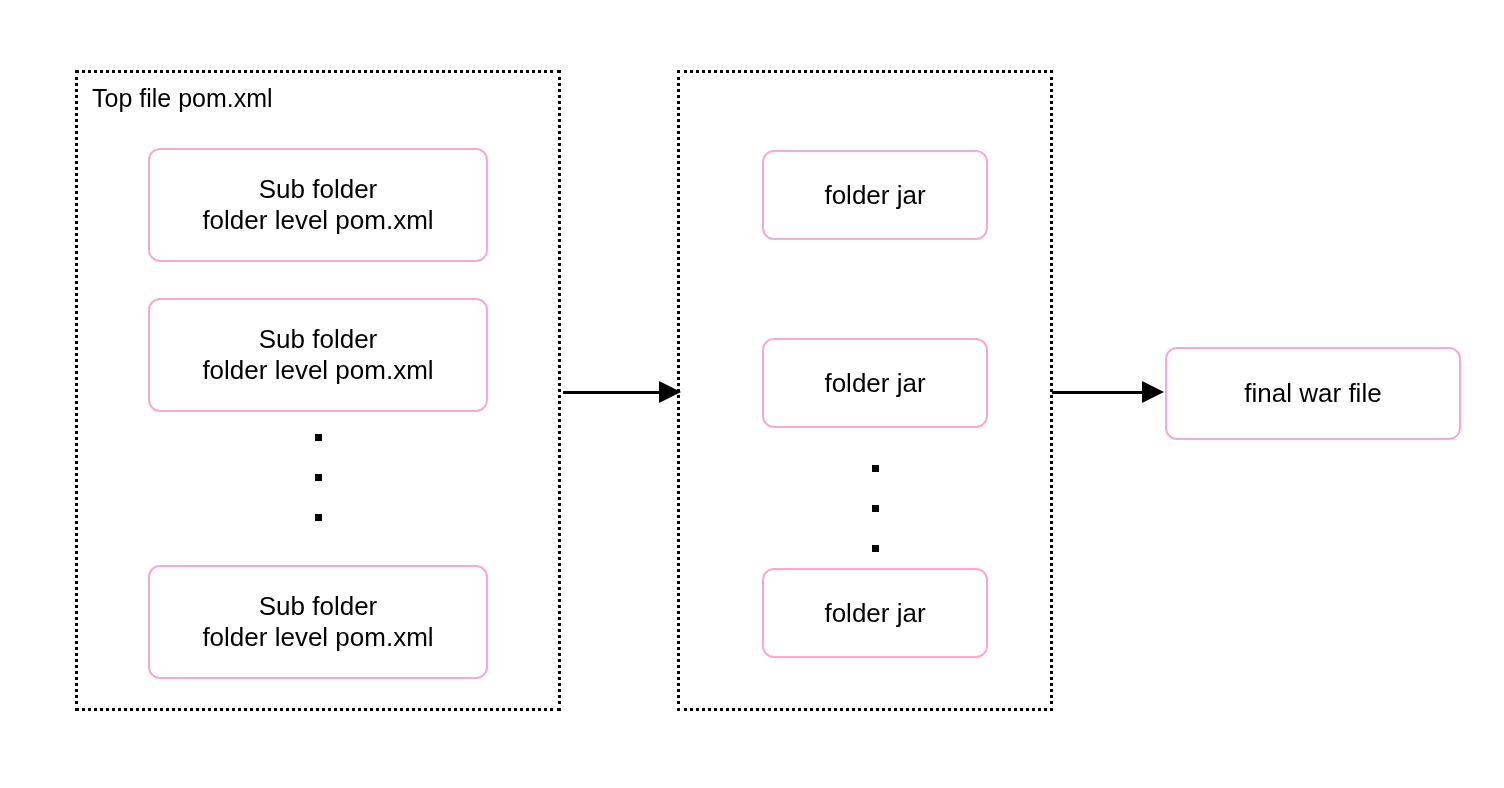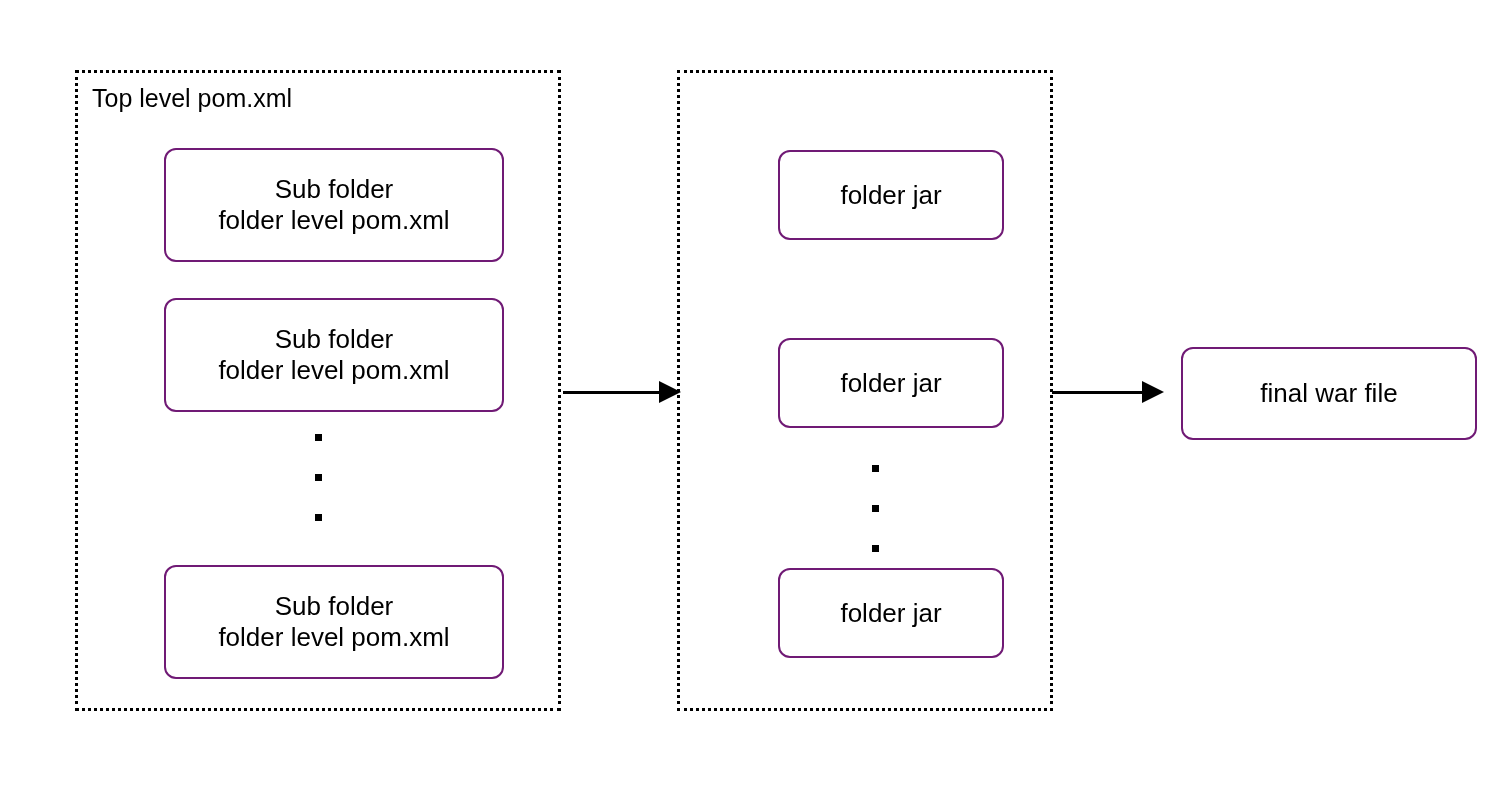--- a/index.html
+++ b/index.html
@@ -31,32 +31,31 @@
     font-size: 25px;
     line-height: 1;
     color: #000000;
     white-space: nowrap;
   }
 
   
   .node {
     position: absolute;
     box-sizing: border-box;
-    border: 2px solid #701a75;
+    border: 2px solid #f9a8d4;
     border-radius: 12px;
     background: #ffffff;
     display: flex;
     flex-direction: column;
     align-items: center;
     justify-content: center;
     text-align: center;
     font-size: 26px;
     line-height: 1.18;
     color: #000000;
-    margin-left: 16px;
   }
   .node .line {
     display: block;
     white-space: nowrap;
   }
 
   
   .ellipsis {
     position: absolute;
   }
@@ -94,21 +93,21 @@
     border-left: 22px solid #000000;
   }
 </style>
 </head>
 <body>
 
 <div id="canvas">
 
   <div class="group-box" style="left:75px; top:70px; width:486px; height:641px;"></div>
 
-  <div class="group-title" style="left:92px; top:86px;">Top level pom.xml</div>
+  <div class="group-title" style="left:92px; top:86px;">Top file pom.xml</div>
 
   <div class="node" style="left:148px; top:148px; width:340px; height:114px;">
     <span class="line">Sub folder</span>
     <span class="line">folder level pom.xml</span>
   </div>
 
   <div class="node" style="left:148px; top:298px; width:340px; height:114px;">
     <span class="line">Sub folder</span>
     <span class="line">folder level pom.xml</span>
   </div>

